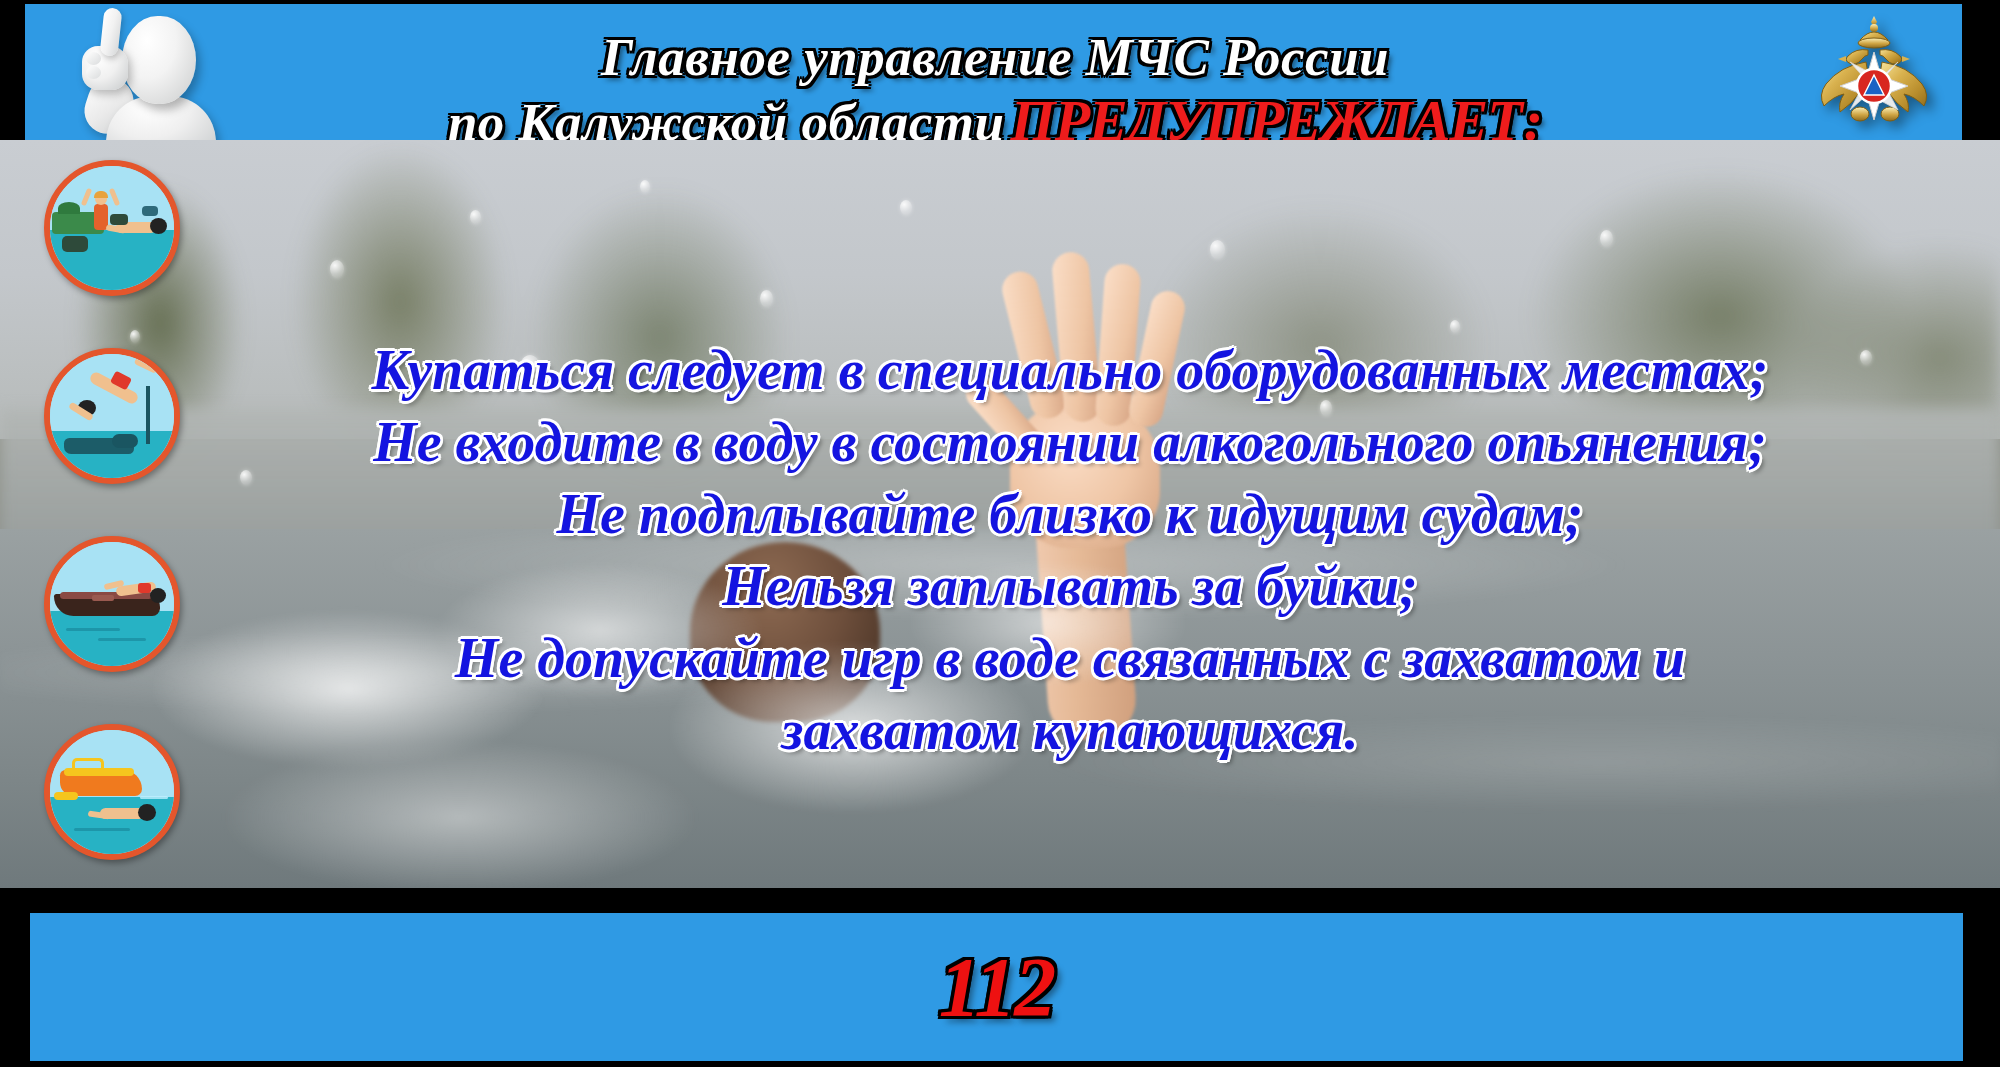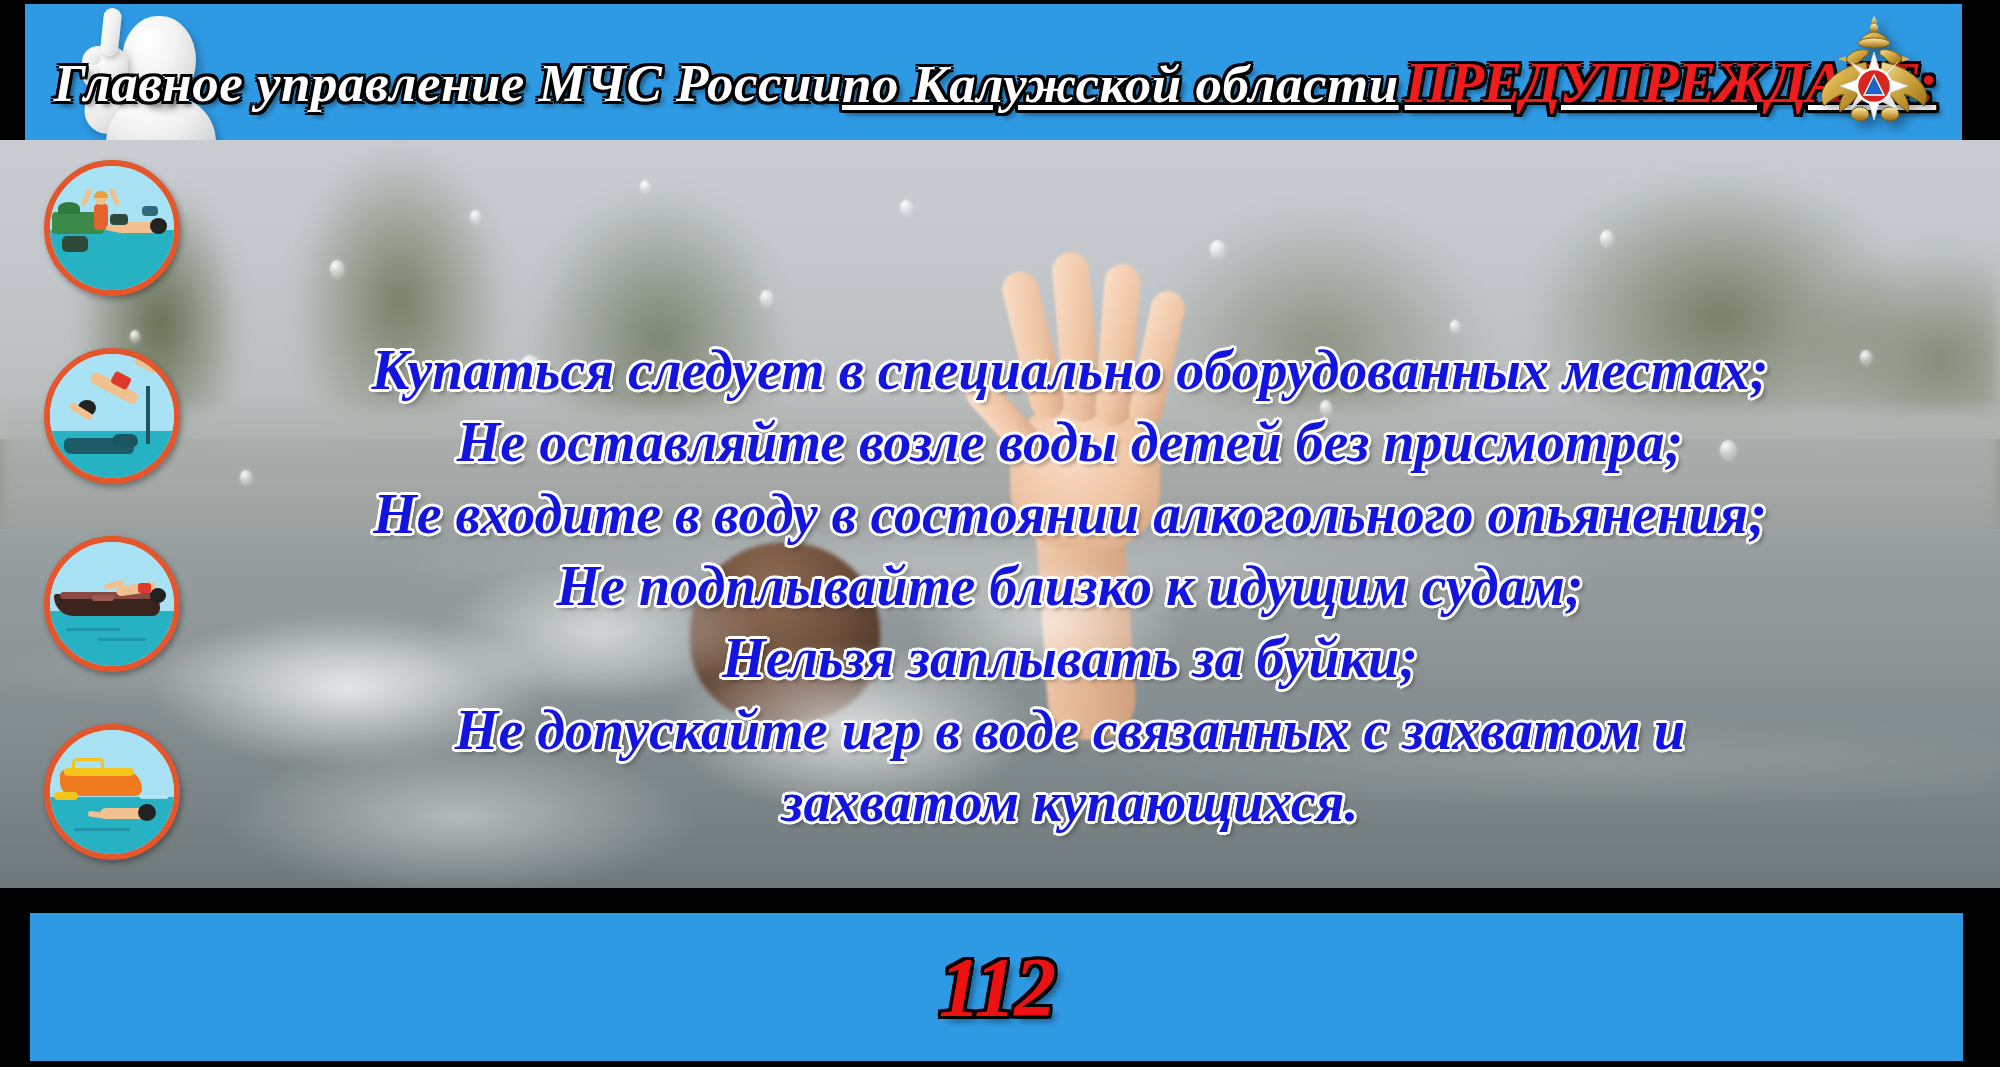--- a/index.html
+++ b/index.html
@@ -6,37 +6,37 @@
   body{width:2000px;height:1067px;overflow:hidden;font-family:"Liberation Serif",serif;}
 
   .poster{position:relative;width:2000px;height:1067px;background:#000;overflow:hidden;}
 
   
   .header{
     position:absolute;left:25px;top:4px;width:1937px;height:136px;
     background:#2f9ae4;overflow:hidden;
   }
   .header-title{
-    position:absolute;left:170px;top:12px;width:1600px;height:134px;
-    display:flex;flex-direction:row;justify-content:center;align-items:center;
+    position:absolute;left:170px;top:18px;width:1600px;height:134px;
+    display:flex;flex-direction:column;justify-content:center;align-items:center;
     text-align:center;
   }
   .hline{
     font-family:"Liberation Serif",serif;
     font-weight:bold;font-style:italic;
     font-size:53px;line-height:64px;
     color:#ffffff;white-space:nowrap;
     letter-spacing:.5px;
     text-shadow:
        -2.6px -2.6px 0 #000, 2.6px -2.6px 0 #000,
        -2.6px  2.6px 0 #000, 2.6px  2.6px 0 #000,
        -3px 0 0 #000, 3px 0 0 #000, 0 -3px 0 #000, 0 3px 0 #000,
        5px 5px 5px rgba(0,0,0,.45);
   }
-  .hline2{display:flex;align-items:baseline;justify-content:center;gap:6px;text-decoration:underline;}
+  .hline2{display:flex;align-items:baseline;justify-content:center;gap:6px;}
   .warn{
     color:#ee1c1c;font-size:58px;font-weight:bold;font-style:italic;
     letter-spacing:-1px;
     text-shadow:
        -2.8px -2.8px 0 #000, 2.8px -2.8px 0 #000,
        -2.8px  2.8px 0 #000, 2.8px  2.8px 0 #000,
        -3.2px 0 0 #000, 3.2px 0 0 #000, 0 -3.2px 0 #000, 0 3.2px 0 #000,
        5px 5px 5px rgba(0,0,0,.45);
   }
 
@@ -275,21 +275,20 @@
         <div style="position:absolute;left:50px;top:78px;width:44px;height:11px;background:#f0c08e;border-radius:6px;"></div>
         <div style="position:absolute;left:88px;top:74px;width:18px;height:17px;background:#222;border-radius:50%;"></div>
         <div style="position:absolute;left:38px;top:82px;width:22px;height:6px;background:#f0c08e;border-radius:4px;transform:rotate(8deg);"></div>
         <div class="ic-wave" style="left:90px;top:66px;width:28px;background:#bfefff;"></div>
         <div class="ic-wave" style="left:24px;top:98px;width:56px;"></div>
       </div>
     </div>
 
     <div class="body-text">
       <div class="rule">Купаться следует в специально оборудованных местах;</div>
-      <div class="rule">Не оставляйте возле воды детей без присмотра;</div>
       <div class="rule">Не входите в воду в состоянии алкогольного опьянения;</div>
       <div class="rule">Не подплывайте близко к идущим судам;</div>
       <div class="rule">Нельзя заплывать за буйки;</div>
       <div class="rule">Не допускайте игр в воде связанных с захватом и</div>
       <div class="rule">захватом купающихся.</div>
     </div>
   </div>
 
   <div class="header">
 

